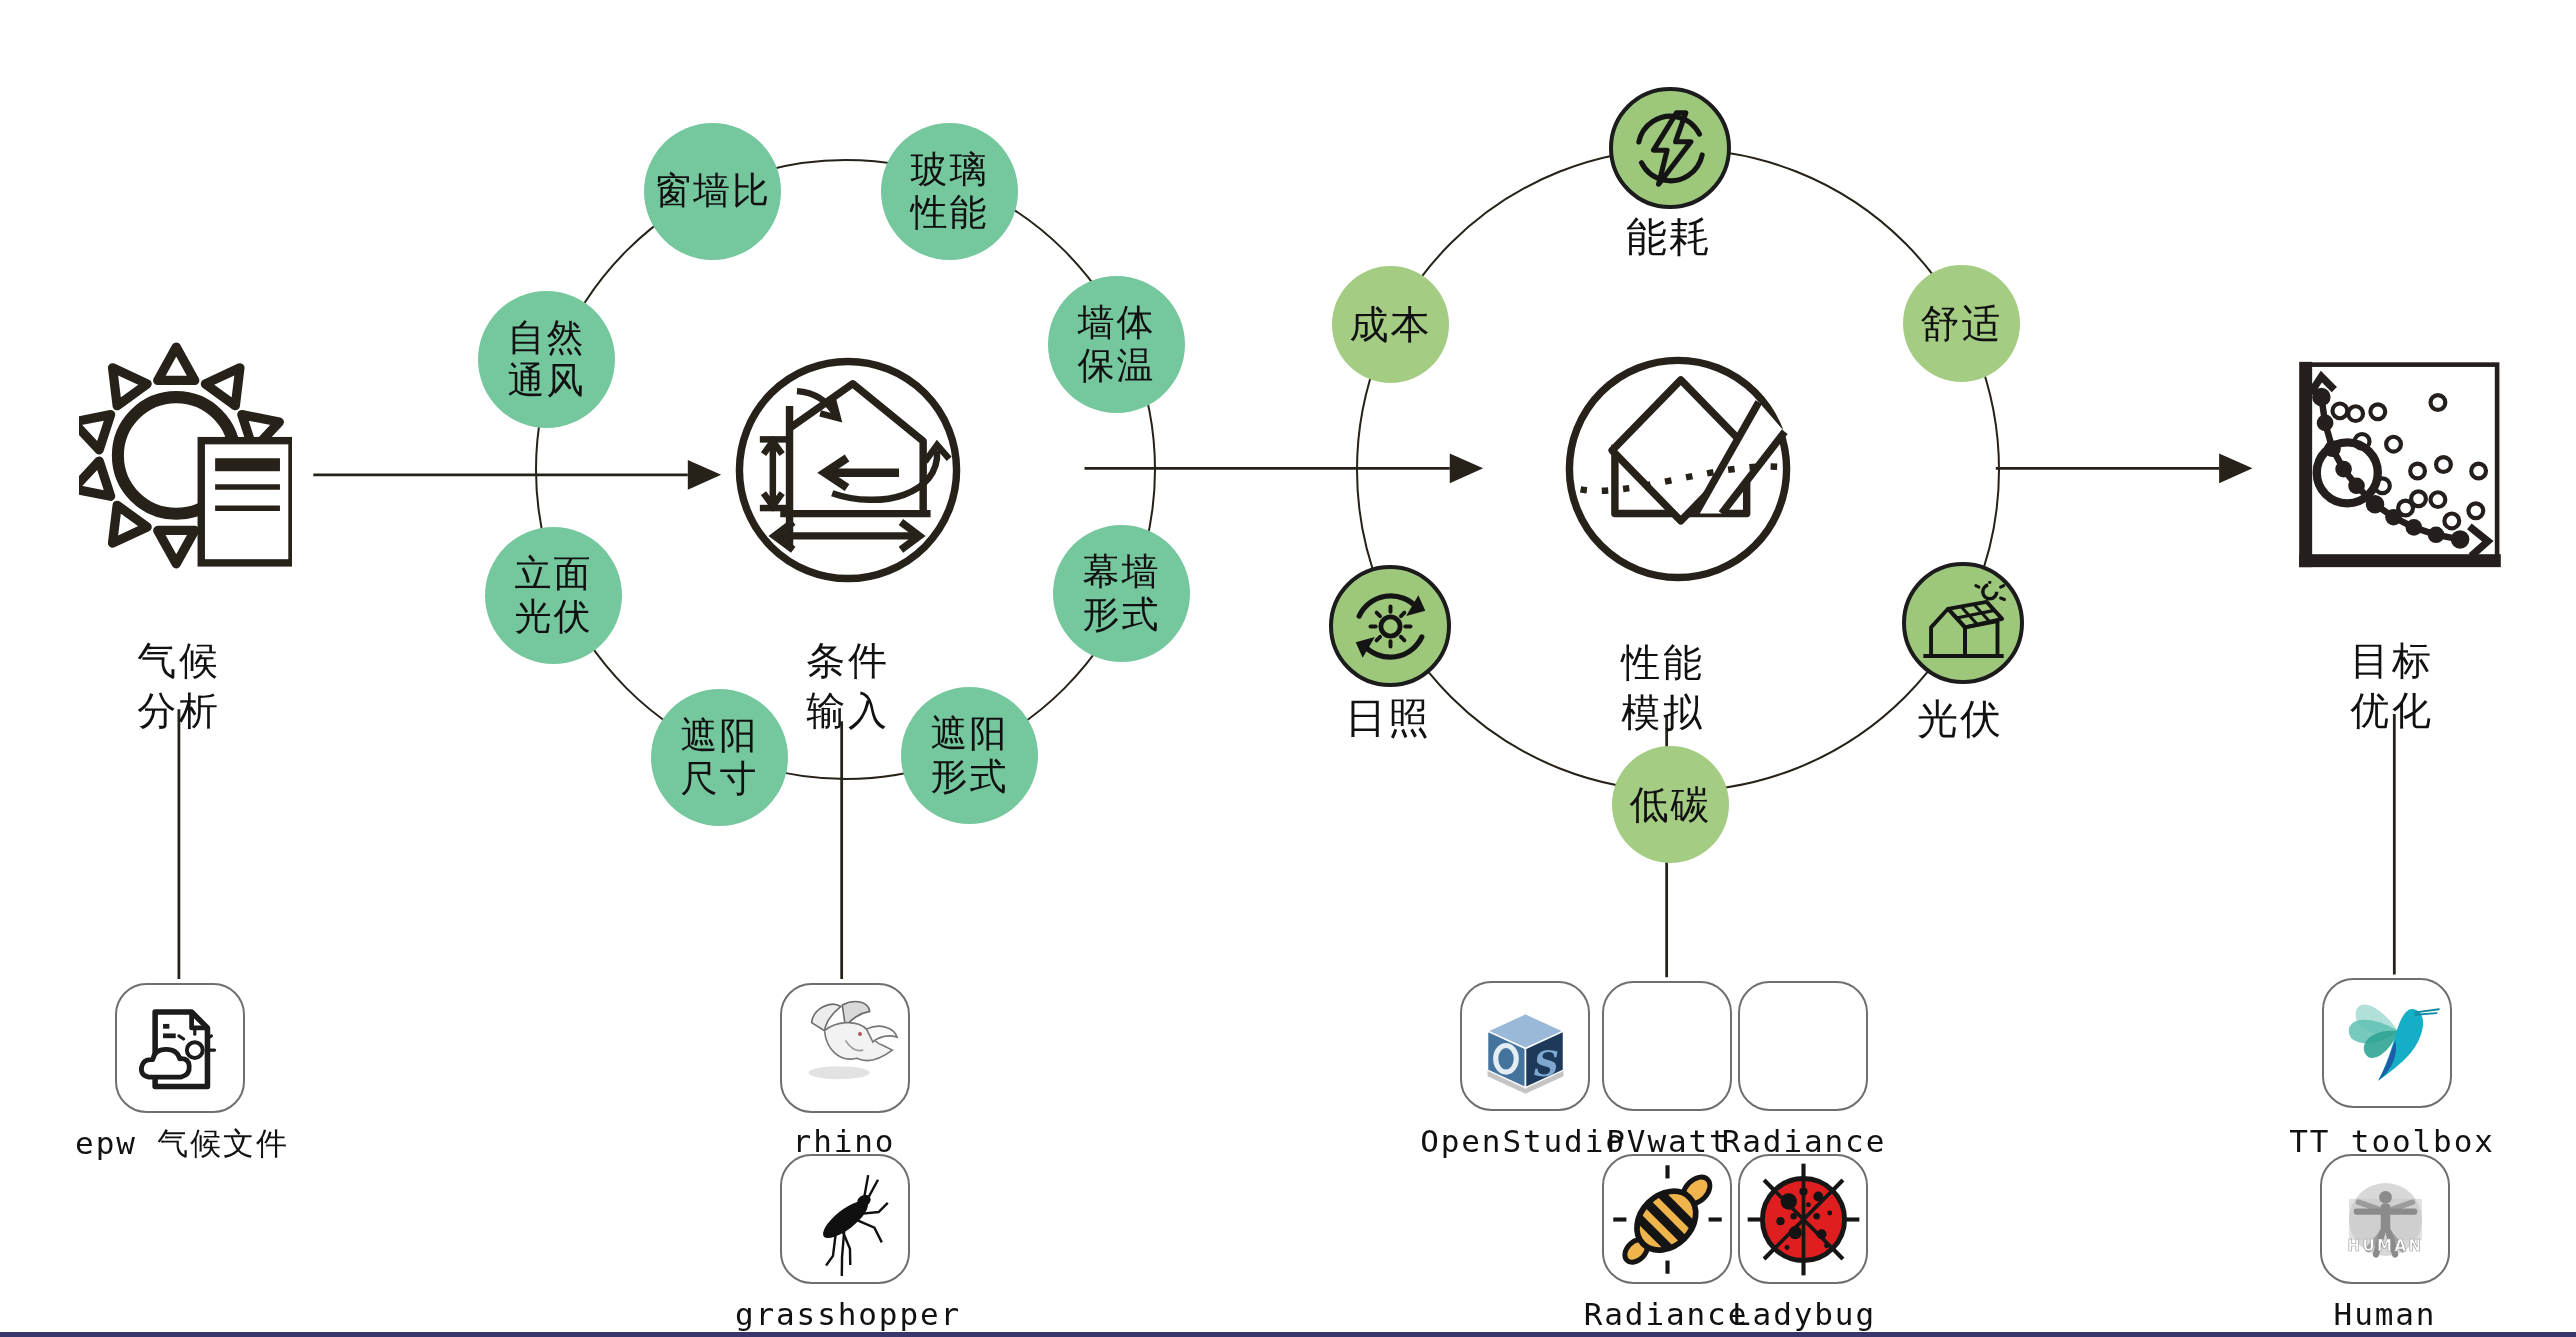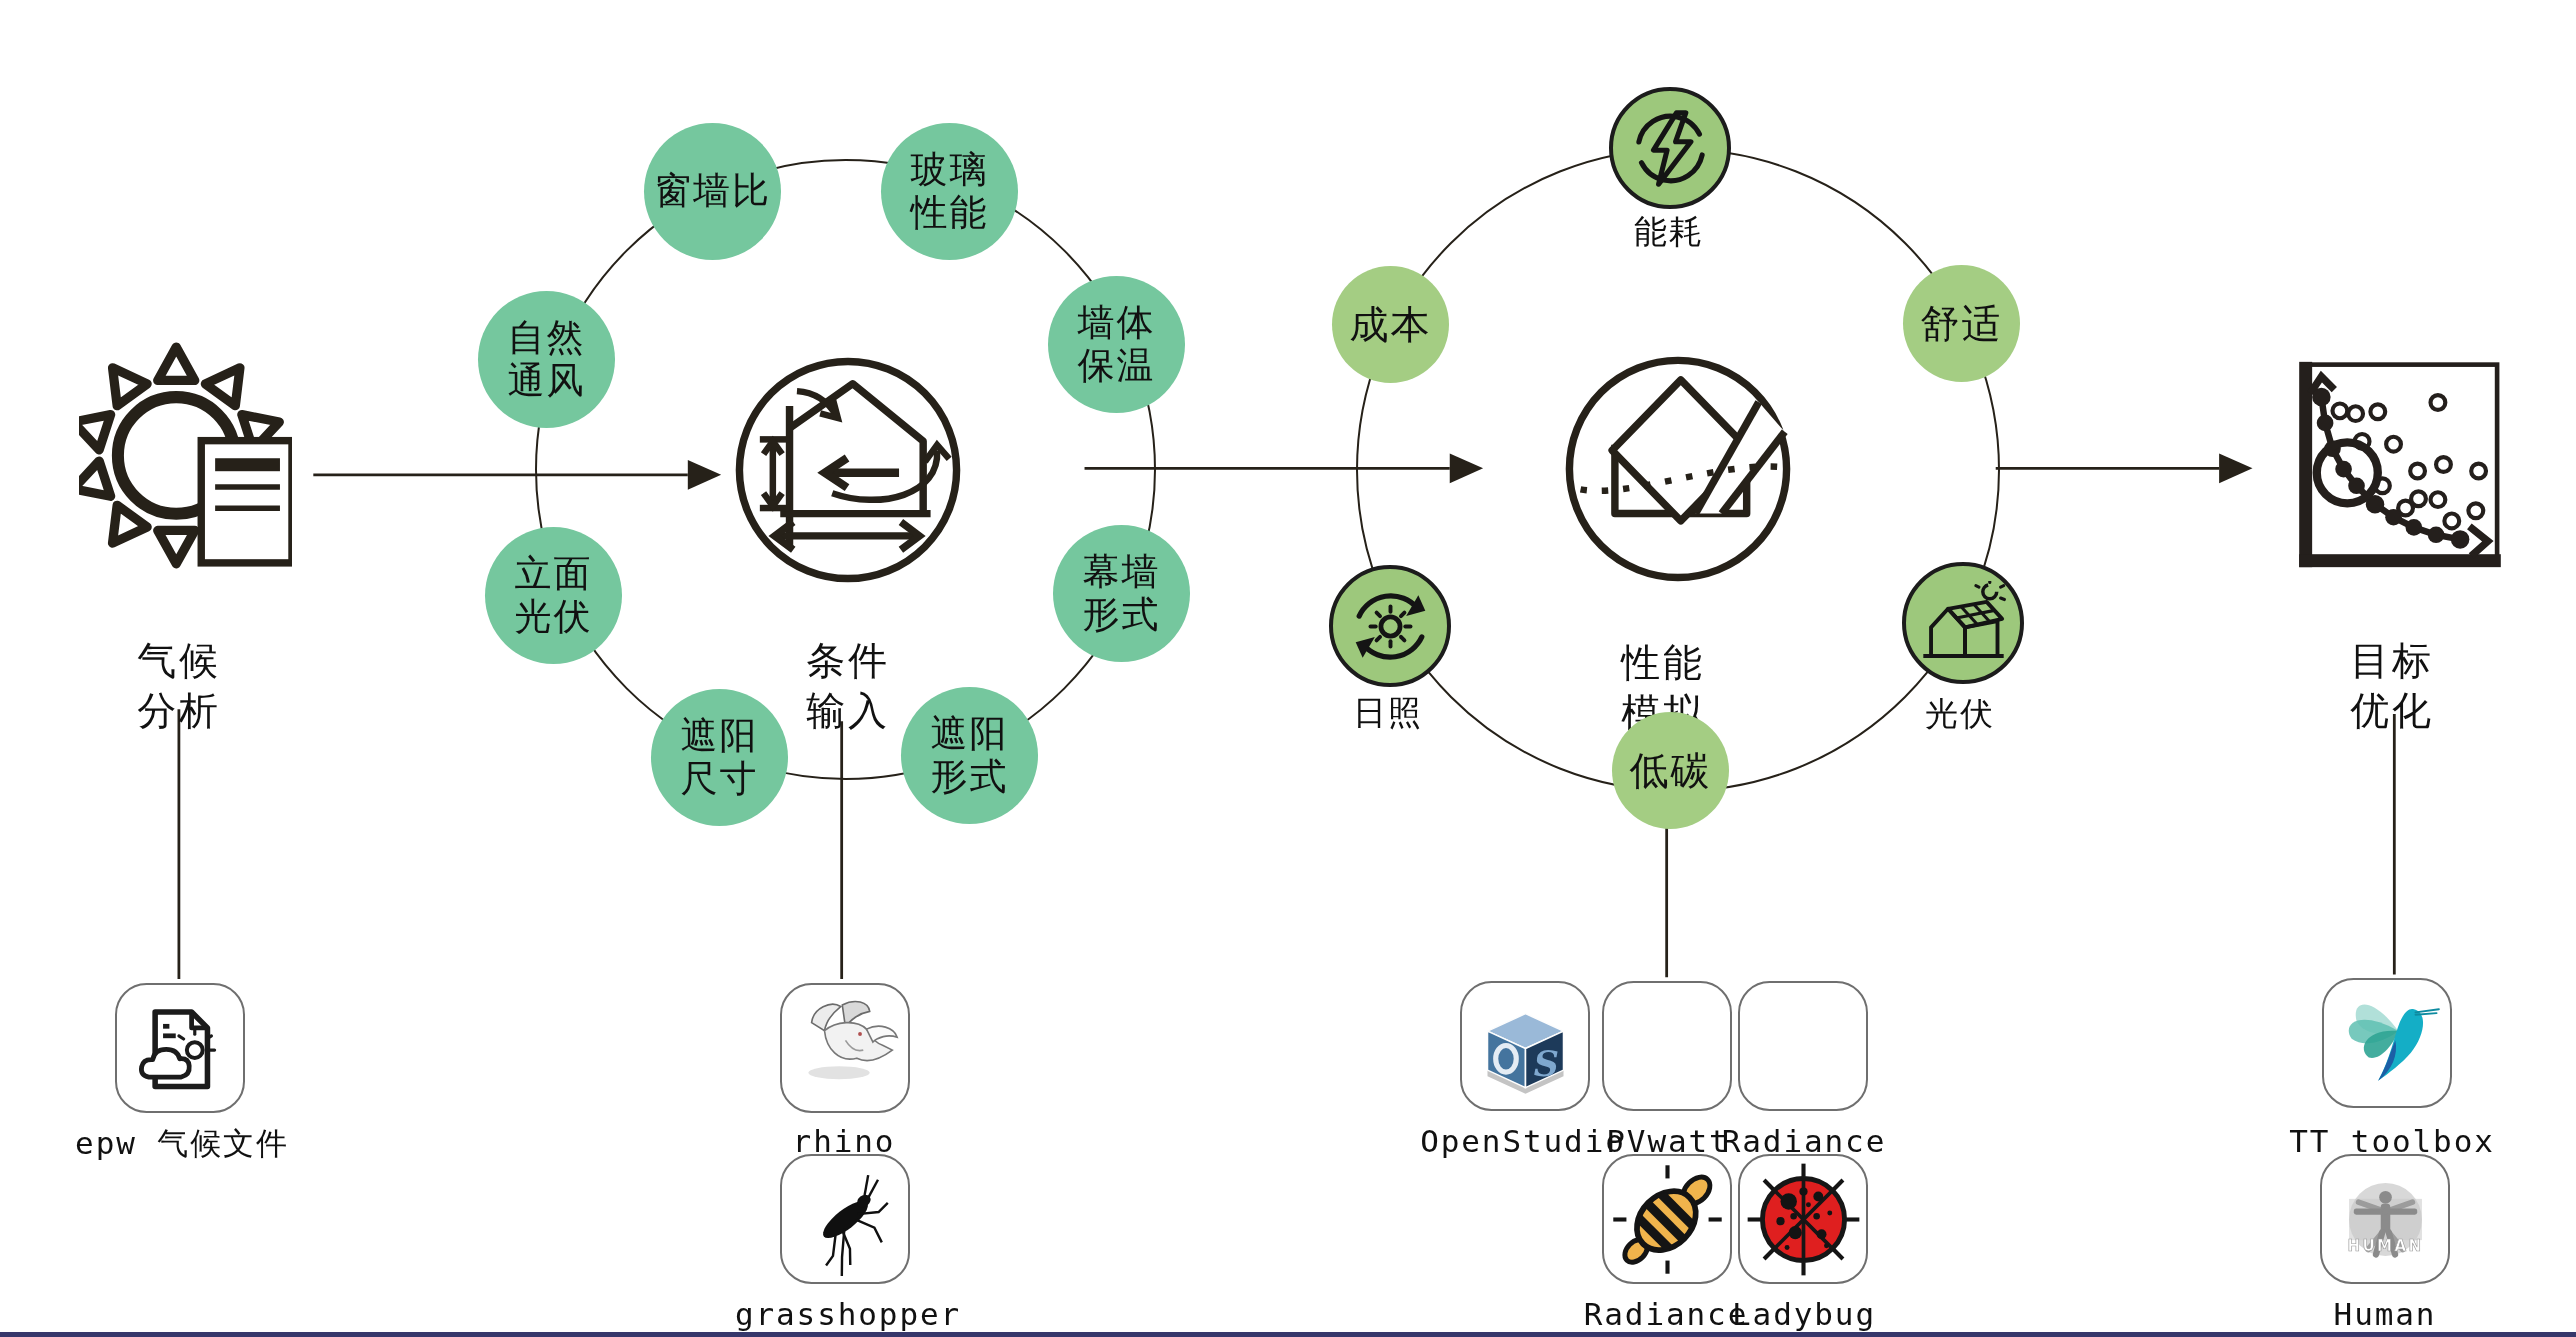--- a/index.html
+++ b/index.html
@@ -9,21 +9,21 @@
   .ring{position:absolute;border:2.8px solid #262119;border-radius:50%;}
   .bubble{position:absolute;border-radius:50%;display:flex;flex-direction:column;
           align-items:center;justify-content:center;text-align:center;font-weight:500;color:#111;}
   .bubble.teal{background:#75c79e;font-size:37px;line-height:1.16;letter-spacing:1.9px;text-align:right;}
   .bubble.flat-green{background:#a4cd83;font-size:39px;letter-spacing:1.9px;}
   .bubble.icon-green{background:#9dc87c;border:4.6px solid #1c1c1c;box-sizing:border-box;}
   .stage-label{position:absolute;transform:translateX(-50%);text-align:center;
                font-size:39px;line-height:1.28;font-weight:500;letter-spacing:2.8px;white-space:nowrap;margin-top:35px;}
   .stage-label span{display:block;}
   .bubble-label{position:absolute;transform:translateX(-50%);text-align:right;
-                font-size:33px;font-weight:500;letter-spacing:1.9px;white-space:nowrap;}
+                font-size:41px;font-weight:500;letter-spacing:1.9px;white-space:nowrap;}
   .tool-box{position:absolute;width:130px;height:130px;border:2.8px solid #6f6f6f;border-radius:31.5px;
             background:#fff;box-sizing:border-box;display:flex;align-items:center;justify-content:center;}
   .tool-label{position:absolute;transform:translateX(-50%);text-align:left;font-size:31px;
               font-family:"DejaVu Sans Mono","Liberation Mono",monospace;letter-spacing:1.9px;white-space:nowrap;}
   .footer-bar{position:absolute;left:0;width:2576px;height:5.6px;background:#37376b;}
   svg{display:block;}
 </style>
 </head>
 <body>
 
@@ -288,21 +288,21 @@
           <line x1="108" y1="8" x2="112" y2="6"></line>
         <line x1="108" y1="22" x2="113" y2="24"></line>
           <line x1="80" y1="8" x2="76" y2="6"></line>
       </g>
     </svg>
   </div>
   <div class="bubble-label" style="left:1960px;top:692px">
     <span>光伏</span>
   </div>
 
-  <div class="bubble flat-green" style="left:1612px;top:712px;width:117px;height:117px">
+  <div class="bubble flat-green" style="left:1612px;top:746px;width:117px;height:117px">
     <span>低碳</span>
   </div>
 
   <div class="tool-box" style="left:1460px;top:981px">
     <svg width="113" height="113" viewBox="0 0 110 110">
       <polygon points="18,78 55,95 92,78 92,84 55,101 18,84" fill="#c4c4c4"></polygon>
       <polygon points="18,40 55,23 92,40 55,57" fill="#9ab9d8" stroke="#fdfdfd" stroke-width="1.5"></polygon>
       <polygon points="18,40 55,57 55,95 18,78" fill="#44749e" stroke="#fdfdfd" stroke-width="1.5"></polygon>
       <polygon points="55,57 92,40 92,78 55,95" fill="#1d3a5a" stroke="#fdfdfd" stroke-width="1.5"></polygon>
       <ellipse cx="36" cy="67" rx="10" ry="13" fill="none" stroke="#e4ecf4" stroke-width="5"></ellipse>

